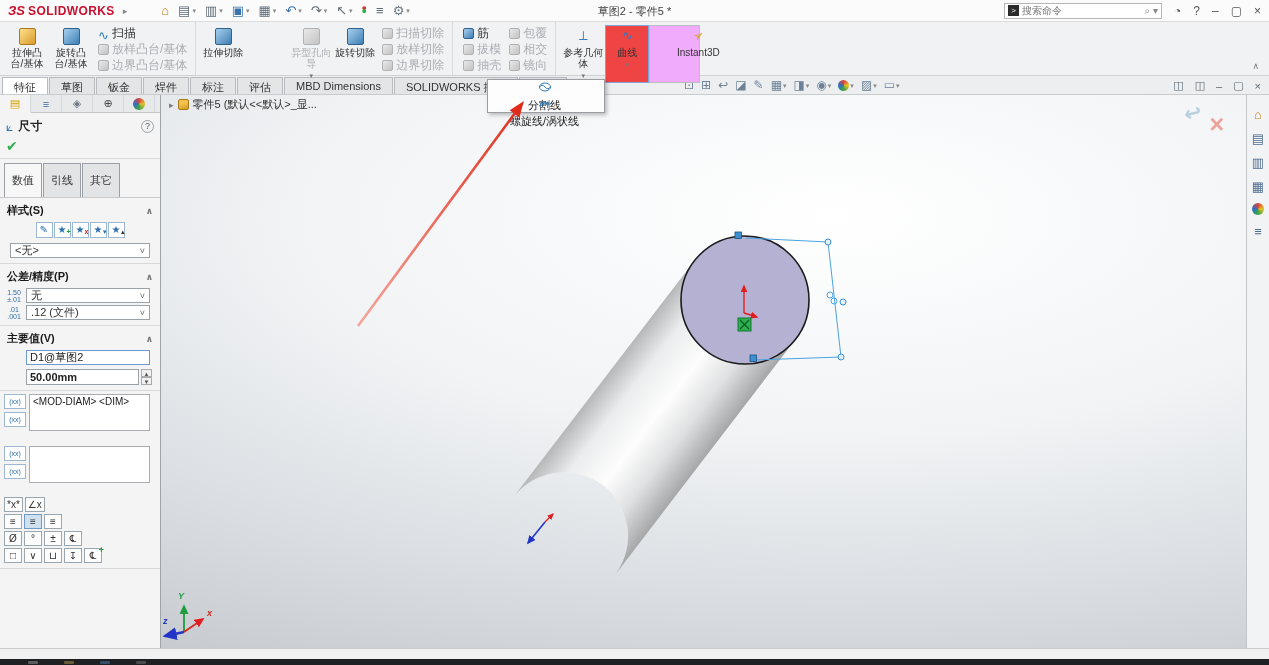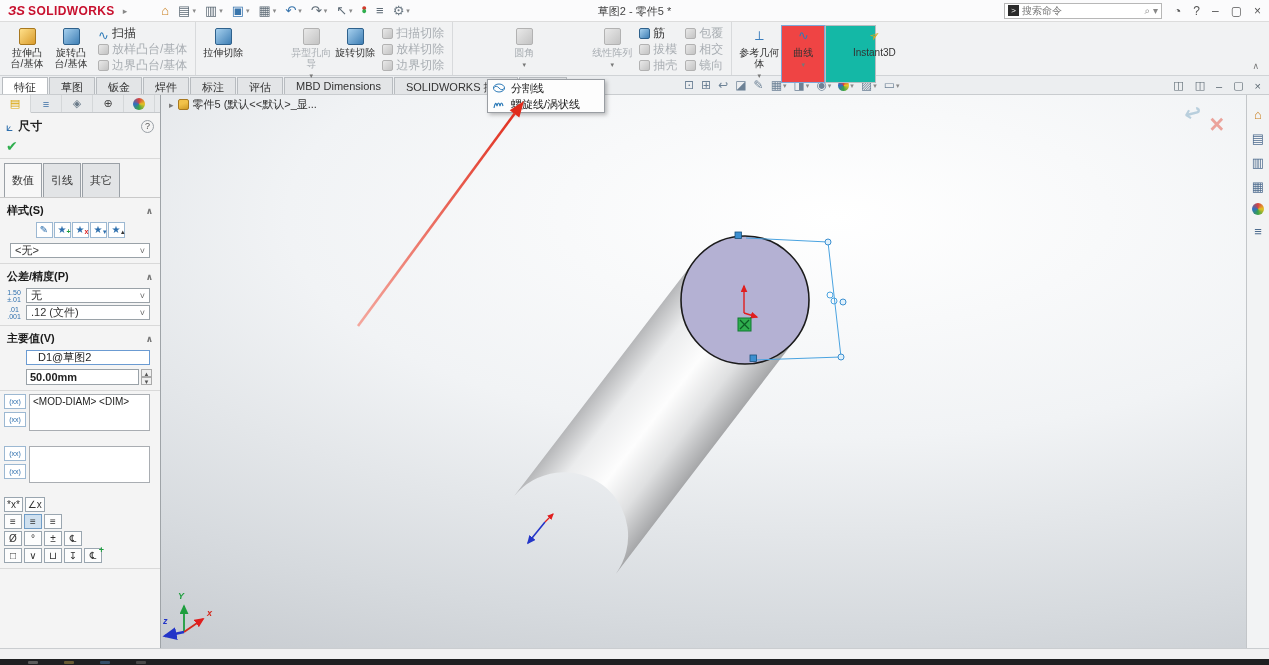--- a/index.html
+++ b/index.html
@@ -32,21 +32,21 @@
   #ribbon{height:54px;background:#f1f2f3;border-bottom:1px solid #d0d3d6;display:flex;align-items:stretch;position:relative;z-index:30;}
   #ribbon::after{content:"∧";position:absolute;right:10px;bottom:4px;color:#7a7a7a;font-size:9px;}
   .rgroup{display:flex;align-items:flex-start;padding:3px 5px;}
   .rgroup + .rgroup{border-left:1px solid #d8dadc;}
   .bigcol{display:flex;}
   .bigbtn{width:44px;min-height:47px;display:flex;flex-direction:column;align-items:center;text-align:center;font-size:10px;line-height:11px;color:#333;padding:2px 1px 1px;border:1px solid transparent;cursor:default;}
   .bigbtn .ic{width:17px;height:17px;margin-bottom:2px;flex:none;}
   .bigbtn.drop::after{content:"▾";font-size:7px;color:#777;margin-top:1px;}
   .bigbtn.disabled{color:#a9aeb3;margin-left:44px;}
   .bigbtn.active{background:#ef4444;border-color:#7da7d8;}
-  .bigbtn.pressed{background:#14b8a6;border-color:#b9bdc1;padding-left:48px;}
+  .bigbtn.pressed{background:#f0abfc;border-color:#b9bdc1;padding-left:48px;}
   .smallcol{display:flex;flex-direction:column;justify-content:flex-start;margin-left:2px;}
   .smallbtn{display:flex;align-items:center;height:16px;font-size:12px;color:#333;white-space:nowrap;padding:0 3px;cursor:default;}
   .smallbtn .ic{width:11px;height:11px;margin-right:3px;flex:none;}
   .smallbtn.disabled{color:#a9aeb3;}
   .ic{display:inline-block;border-radius:2px;}
   .ic.gold{background:linear-gradient(135deg,#ffe08a,#d99b2b);border:1px solid #a8781f;}
   .ic.blue{background:linear-gradient(135deg,#a6d0ee,#3f7fb5);border:1px solid #2e618c;}
   .ic.grayic{background:linear-gradient(135deg,#e9e9e9,#c3c3c3);border:1px solid #b2b2b2;}
   .ic.curveic{background:none;border:none;color:#2e7bb8;font-size:13px;line-height:15px;text-align:center;}
   .ic.curveic::before{content:"∿";}
@@ -98,21 +98,21 @@
   .sbtn .bdg{position:absolute;right:-1px;bottom:-2px;font-size:7px;font-weight:bold;}
   .sbtn.add .bdg{color:#1e9e3e;}
   .sbtn.del .bdg{color:#d22;}
   .sbtn.sav .bdg{color:#2e6fad;}
   .sbtn.loa .bdg{color:#333;}
   .dd{height:15px;border:1px solid #9aa2a8;background:#fff;display:flex;align-items:center;padding:0 4px;margin:3px 10px 0;color:#333;cursor:default;}
   .dd::after{content:"˅";margin-left:auto;color:#666;font-size:9px;}
   .tolrow{display:flex;align-items:center;padding:2px 0 0 4px;}
   .tolic{width:20px;font-size:7px;line-height:7px;color:#2e6fad;text-align:center;flex:none;white-space:pre-line;}
   .tolrow .dd{flex:1;margin:0 10px 0 2px;}
-  .field{display:block;height:15px;border:1px solid #6b9bd2;background:#fff;margin:2px 10px 0 26px;font-size:11px;padding:0 11px;width:calc(100% - 36px);outline:none;color:#222;}
+  .field{display:block;height:15px;border:1px solid #6b9bd2;background:#fff;margin:2px 10px 0 26px;font-size:11px;padding:0 3px;width:calc(100% - 36px);outline:none;color:#222;}
   .spinwrap{display:flex;margin:4px 8px 0 26px;}
   .spinwrap input{flex:1;height:16px;border:1px solid #9aa2a8;background:#fff;font-size:11px;font-weight:bold;padding:0 3px;outline:none;min-width:0;color:#222;}
   .spincol{display:flex;flex-direction:column;margin-left:2px;}
   .spincol span{width:11px;height:8px;font-size:6px;line-height:8px;text-align:center;color:#555;border:1px solid #aaa;background:#f0f0f0;}
   .dtrow{display:flex;align-items:flex-start;padding:3px 4px 12px;}
   .icol{display:flex;flex-direction:column;gap:3px;margin-right:3px;}
   .ibtn{width:22px;height:15px;border:1px solid #9cb8d2;background:#fff;color:#2e6fad;font-size:7px;line-height:13px;text-align:center;cursor:default;}
   .dtrow textarea{flex:1;height:37px;resize:none;border:1px solid #a9adb2;background:#fff;font-size:10px;padding:1px 3px;outline:none;margin-right:6px;color:#222;}
   .grid-row{display:flex;gap:2px;padding:2px 0 0 4px;}
   .gbtn{min-width:18px;height:15px;border:1px solid #9aa6b0;background:#fdfdfd;font-size:10px;line-height:13px;text-align:center;color:#333;padding:0 2px;position:relative;cursor:default;}
@@ -131,21 +131,21 @@
   .bc-part{width:11px;height:11px;border-radius:2px;background:linear-gradient(160deg,#f2c24a 40%,#cf9a24);border:1px solid #a8781f;}
   .triad-label{position:absolute;z-index:4;font-size:9px;font-weight:bold;font-style:italic;}
   #lblY{left:17px;top:496px;color:#1e9e3e;}
   #lblX{left:46px;top:513px;color:#d22a1e;}
   #lblZ{left:2px;top:521px;color:#2335c8;}
   #confirm-arrow{position:absolute;right:44px;top:6px;color:#b9cfdd;font-size:21px;font-weight:bold;transform:rotate(-14deg);z-index:4;}
   #confirm-x{position:absolute;right:22px;top:18px;color:#eba39b;font-size:25px;font-weight:bold;line-height:22px;z-index:4;}
 
   
   #curves-menu{position:absolute;left:487px;top:79px;width:118px;background:#fdfdfd;border:1px solid #9a9ea3;box-shadow:2px 2px 4px rgba(0,0,0,.25);z-index:60;}
-  .mitem{display:flex;align-items:center;gap:4px;height:16px;padding:0 6px 0 3px;font-size:11px;color:#222;cursor:default;}
+  .mitem{display:flex;align-items:center;gap:4px;height:16px;padding:0 6px 0 3px;font-size:11px;color:#222;cursor:default;flex-direction:column;}
   .mic{width:16px;height:14px;flex:none;display:flex;align-items:center;justify-content:center;}
 
   
   #anno{position:absolute;left:0;top:0;z-index:99;pointer-events:none;}
 
   
   #taskpane{width:23px;flex:none;background:#f2f3f4;border-left:1px solid #c3c6c9;display:flex;flex-direction:column;align-items:center;padding-top:12px;gap:9px;}
   .tp .g{color:#4f6d8f;font-size:13px;}
   .tp .g.ball{display:block;width:12px;height:12px;border-radius:50%;background:#4a9e46;background:conic-gradient(#d94040,#e4c224,#3aa348,#2f6fc2,#d94040);}
   .tp:nth-child(1) .g{color:#c97e1c;}
@@ -274,30 +274,20 @@
           <span class="ic grayic"></span>
           <span class="lbl">放样切除</span>
         </div>
         <div class="smallbtn disabled" data-name="boundary-cut-button">
           <span class="ic grayic"></span>
           <span class="lbl">边界切除</span>
         </div>
     </div>
   </div>
   <div class="rgroup" data-name="ribbon-group-pattern">
-    <div class="bigcol">
-      <div class="bigbtn disabled drop" data-name="fillet-button">
-          <span class="ic grayic"></span>
-          <span class="lbl">圆角</span>
-        </div>
-        <div class="bigbtn disabled drop" data-name="linear-pattern-button">
-          <span class="ic grayic"></span>
-          <span class="lbl">线性阵列</span>
-        </div>
-    </div>
     <div class="smallcol">
       <div class="smallbtn" data-name="rib-button">
           <span class="ic blue"></span>
           <span class="lbl">筋</span>
         </div>
         <div class="smallbtn disabled" data-name="draft-button">
           <span class="ic grayic"></span>
           <span class="lbl">拔模</span>
         </div>
         <div class="smallbtn disabled" data-name="shell-button">

